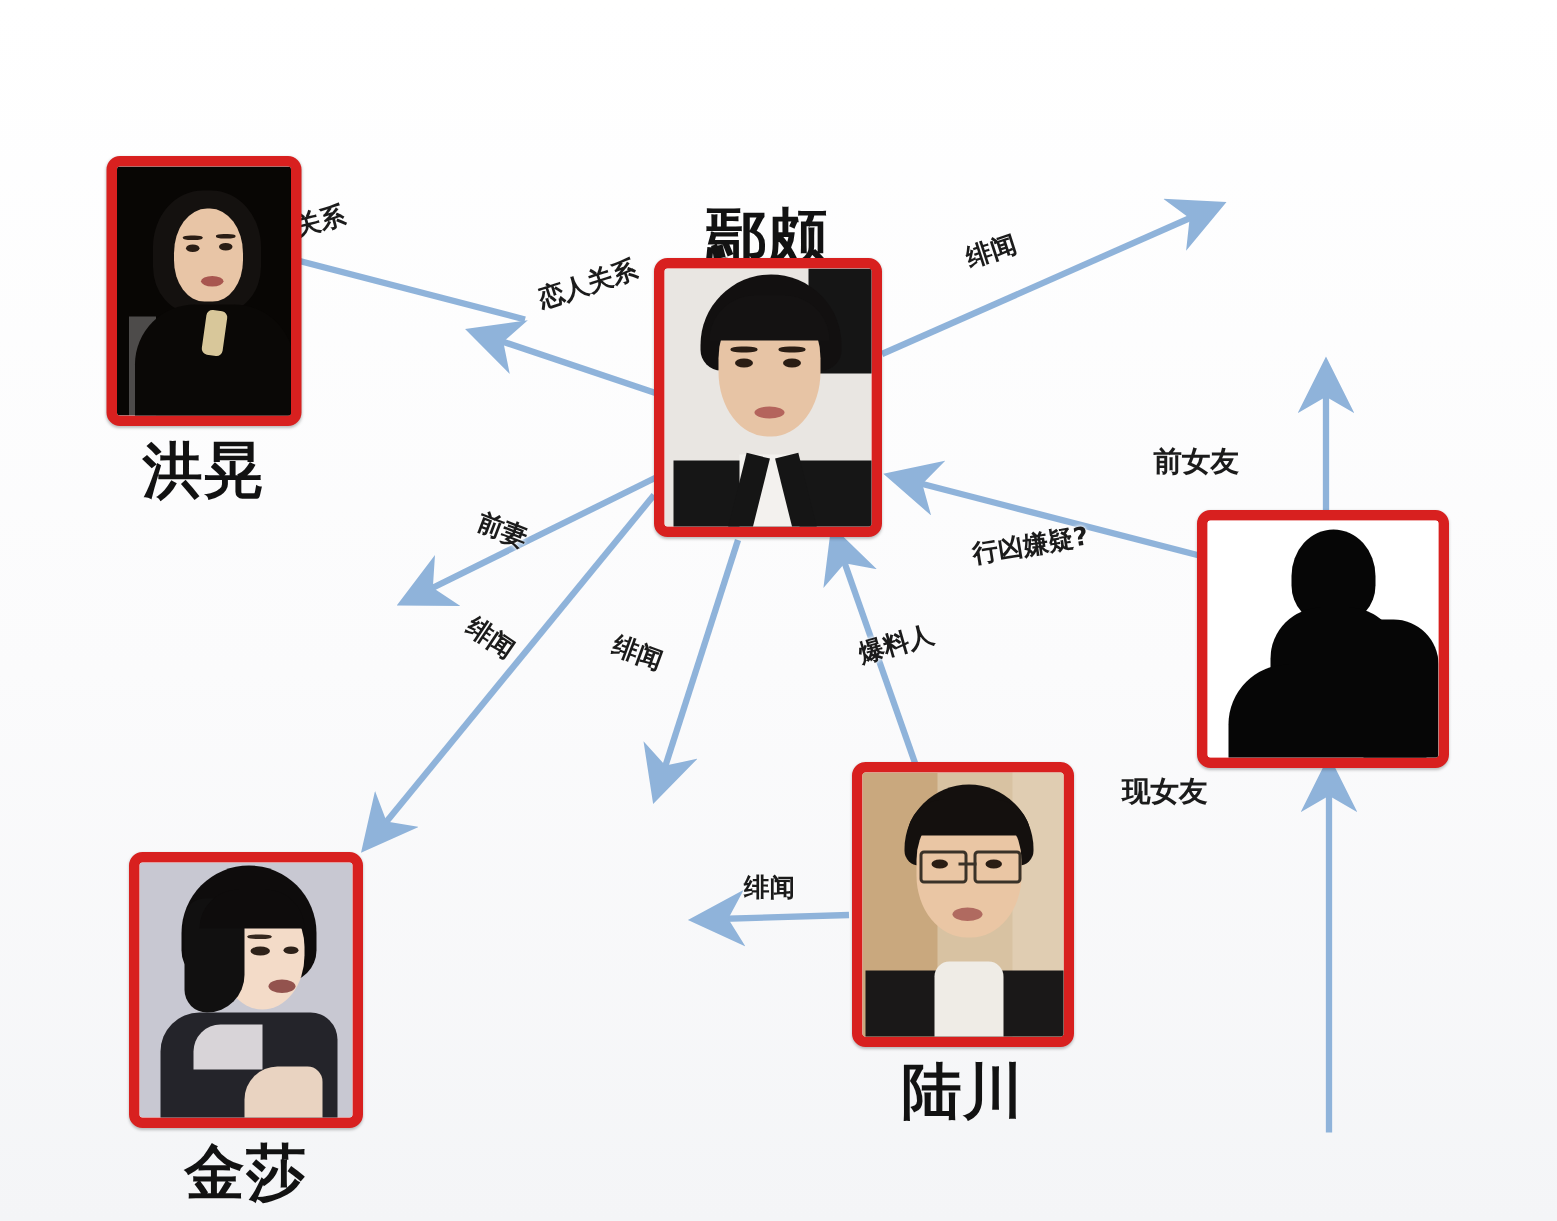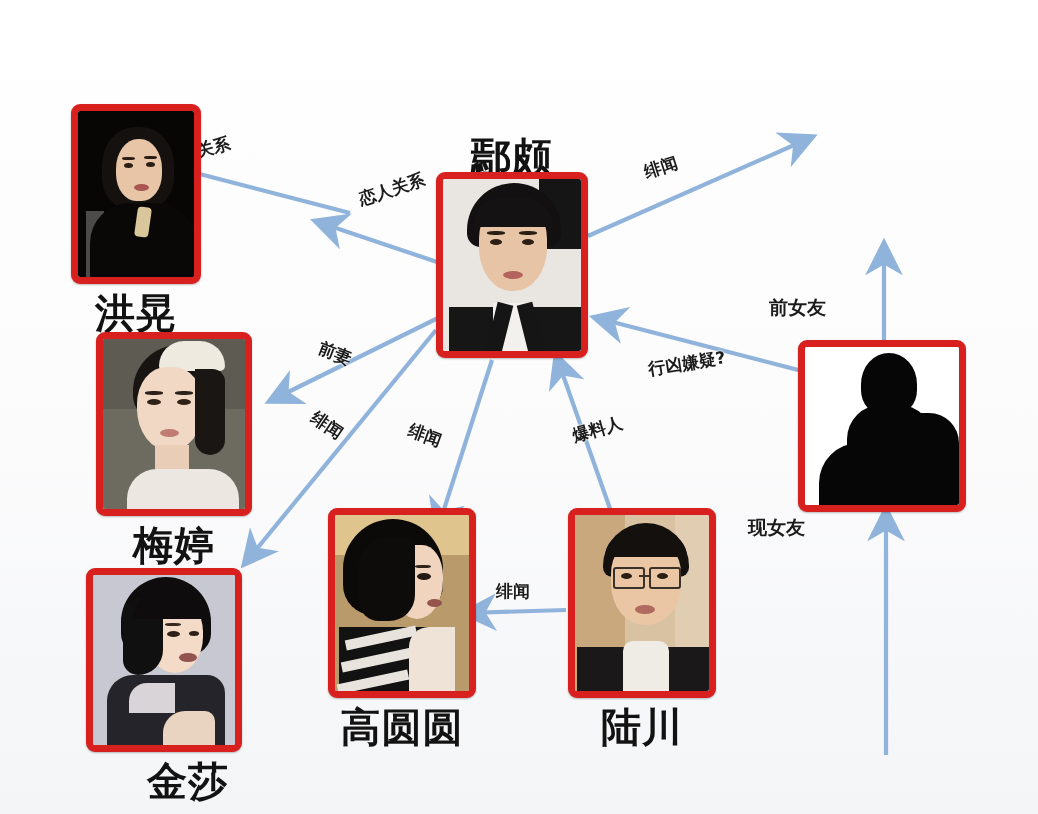--- a/index.html
+++ b/index.html
@@ -167,40 +167,20 @@
         <div class="mouth" style="left:60px;top:92px;width:20px;height:8px;"></div>
         <div class="body" style="left:6px;top:128px;width:140px;height:56px;background:#161616;"></div>
         <div class="sil" style="left:50px;top:124px;width:40px;height:60px;background:#f3f1ee;transform:rotate(0deg);border-radius:0;"></div>
         <div class="sil" style="left:48px;top:124px;width:16px;height:54px;background:#151515;transform:rotate(14deg);"></div>
         <div class="sil" style="left:80px;top:124px;width:16px;height:54px;background:#151515;transform:rotate(-14deg);"></div>
       </div>
     </div>
   </div>
 
 
-  <div class="node" style="left:96px;top:332px;width:156px;height:184px;">
-    <div class="frame" style="width:156px;height:184px;">
-      <div class="photo">
-        <div class="p-bg" style="background:#6d6a5f;"></div>
-        <div class="sil" style="left:0;top:0;width:156px;height:70px;background:#5d5b52;"></div>
-        <div class="hair" style="left:30px;top:6px;width:92px;height:74px;border-radius:48px 48px 24px 24px;background:#171412;"></div>
-        <div class="sil" style="left:56px;top:2px;width:66px;height:30px;background:#efeae0;border-radius:30px 30px 6px 6px;"></div>
-        <div class="face" style="left:34px;top:28px;width:66px;height:84px;border-radius:44% 44% 50% 50%;background:#f1d8c4;"></div>
-        <div class="hair" style="left:92px;top:30px;width:30px;height:86px;border-radius:0 20px 24px 24px;background:#1a1614;"></div>
-        <div class="brow" style="left:42px;top:52px;width:18px;height:4px;background:#2a2019;"></div>
-        <div class="brow" style="left:72px;top:52px;width:18px;height:4px;background:#2a2019;"></div>
-        <div class="eye" style="left:44px;top:60px;width:14px;height:6px;background:#2e2118;"></div>
-        <div class="eye" style="left:74px;top:60px;width:14px;height:6px;background:#2e2118;"></div>
-        <div class="mouth" style="left:57px;top:90px;width:19px;height:8px;background:#c07c72;"></div>
-        <div class="neck" style="left:52px;top:106px;width:34px;height:30px;background:#e9cdb6;"></div>
-        <div class="body" style="left:24px;top:130px;width:112px;height:50px;background:#ece7e1;border-radius:30px 30px 0 0;"></div>
-      </div>
-    </div>
-    <div class="name below" style="top:186px;">梅婷</div>
-  </div>
 
   <div class="node" style="left:798px;top:340px;width:168px;height:172px;">
     <div class="frame" style="width:168px;height:172px;">
       <div class="photo">
         <div class="p-bg" style="background:#ffffff;"></div>
         <div class="sil" style="left:56px;top:6px;width:56px;height:62px;border-radius:50% 50% 40% 40%;"></div>
         <div class="sil" style="left:42px;top:58px;width:86px;height:60px;border-radius:34px 34px 0 0;"></div>
         <div class="sil" style="left:14px;top:96px;width:132px;height:70px;border-radius:40px 34px 0 0;"></div>
         <div class="sil" style="left:104px;top:66px;width:50px;height:100px;border-radius:0 30px 0 0;"></div>
       </div>
@@ -217,43 +197,23 @@
         <div class="hair" style="left:40px;top:18px;width:70px;height:26px;border-radius:34px 34px 0 0;background:#0e0c0c;"></div>
         <div class="brow" style="left:72px;top:48px;width:16px;height:3px;background:#35281f;"></div>
         <div class="eye" style="left:74px;top:56px;width:13px;height:6px;background:#2d2119;"></div>
         <div class="eye" style="left:96px;top:56px;width:10px;height:5px;background:#2d2119;"></div>
         <div class="mouth" style="left:86px;top:78px;width:18px;height:9px;background:#93534e;"></div>
         <div class="body" style="left:14px;top:100px;width:118px;height:80px;background:#24242a;border-radius:26px 18px 0 0;"></div>
         <div class="sil" style="left:70px;top:136px;width:52px;height:44px;background:#e9d3c1;border-radius:22px 10px 0 0;"></div>
         <div class="sil" style="left:36px;top:108px;width:46px;height:30px;background:#d8d4d8;border-radius:18px 0 0 0;"></div>
       </div>
     </div>
-    <div class="name below" style="top:186px;margin-left:24px;">金莎</div>
-  </div>
-
-  <div class="node" style="left:328px;top:508px;width:148px;height:190px;">
-    <div class="frame" style="width:148px;height:190px;">
-      <div class="photo">
-        <div class="p-bg" style="background:#b99a6b;"></div>
-        <div class="sil" style="left:0;top:0;width:148px;height:40px;background:#e0c48e;"></div>
-        <div class="hair" style="left:8px;top:4px;width:100px;height:96px;border-radius:50px 50px 30px 30px;background:#0c0a09;"></div>
-        <div class="face" style="left:58px;top:30px;width:50px;height:74px;border-radius:38% 42% 52% 48%;background:#f0d4bd;"></div>
-        <div class="hair" style="left:24px;top:22px;width:56px;height:84px;border-radius:28px 8px 26px 20px;background:#0e0c0b;"></div>
-        <div class="brow" style="left:80px;top:50px;width:16px;height:3px;background:#2e2219;"></div>
-        <div class="eye" style="left:82px;top:58px;width:14px;height:7px;background:#241a13;"></div>
-        <div class="mouth" style="left:92px;top:84px;width:15px;height:8px;background:#95544e;"></div>
-        <div class="body" style="left:4px;top:112px;width:100px;height:76px;background:#121212;"></div>
-        <div class="sil" style="left:10px;top:118px;width:72px;height:10px;background:#e8e4dd;transform:rotate(-12deg);"></div>
-        <div class="sil" style="left:6px;top:140px;width:72px;height:10px;background:#e8e4dd;transform:rotate(-12deg);"></div>
-        <div class="sil" style="left:2px;top:162px;width:72px;height:10px;background:#e8e4dd;transform:rotate(-12deg);"></div>
-        <div class="sil" style="left:74px;top:112px;width:46px;height:76px;background:#efe3d7;border-radius:20px 0 0 0;"></div>
-      </div>
-    </div>
-    <div class="name below" style="top:192px;">高圆圆</div>
-  </div>
+    <div class="name below" style="top:186px;">金莎</div>
+  </div>
+
 
   <div class="node" style="left:568px;top:508px;width:148px;height:190px;">
     <div class="frame" style="width:148px;height:190px;">
       <div class="photo">
         <div class="p-bg" style="background:#d8c2a2;"></div>
         <div class="sil" style="left:0;top:0;width:50px;height:190px;background:#c9a87e;"></div>
         <div class="sil" style="left:100px;top:0;width:48px;height:190px;background:#e0cdb2;"></div>
         <div class="hair" style="left:28px;top:8px;width:86px;height:54px;border-radius:44px 44px 10px 10px;background:#14100e;"></div>
         <div class="face" style="left:36px;top:24px;width:70px;height:86px;border-radius:40% 40% 48% 48%;background:#eac6a4;"></div>
         <div class="hair" style="left:30px;top:18px;width:82px;height:24px;border-radius:40px 40px 0 0;background:#14100e;"></div>

